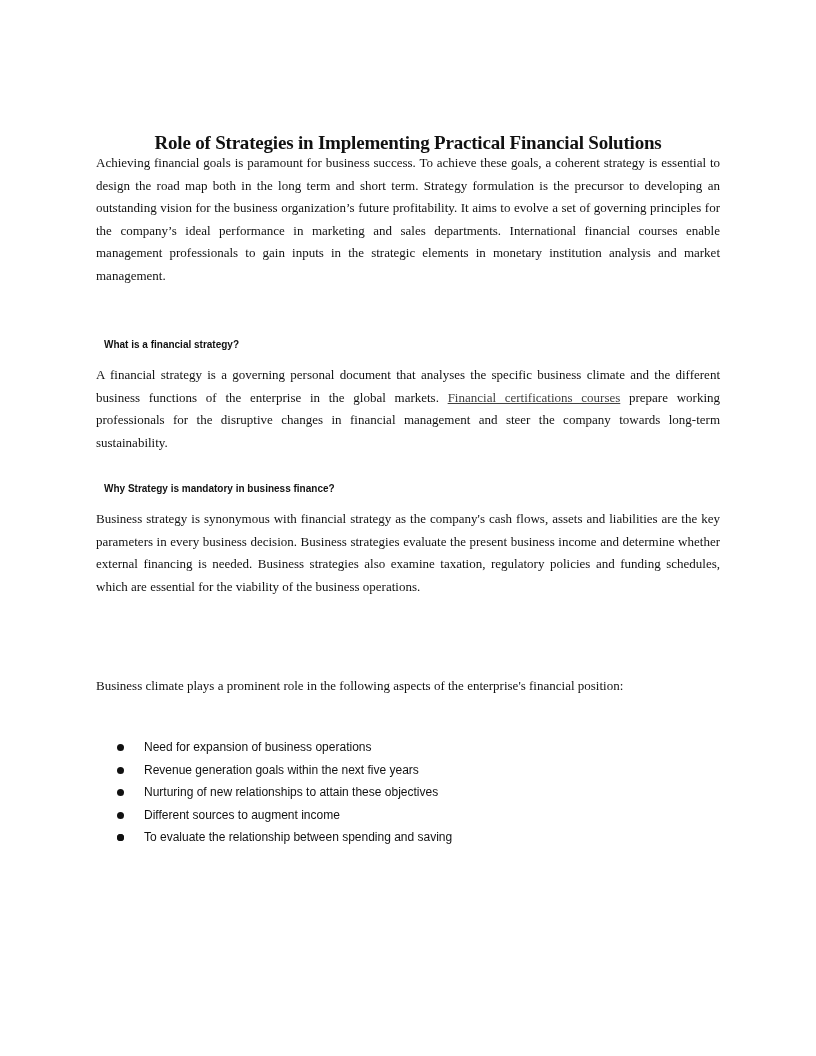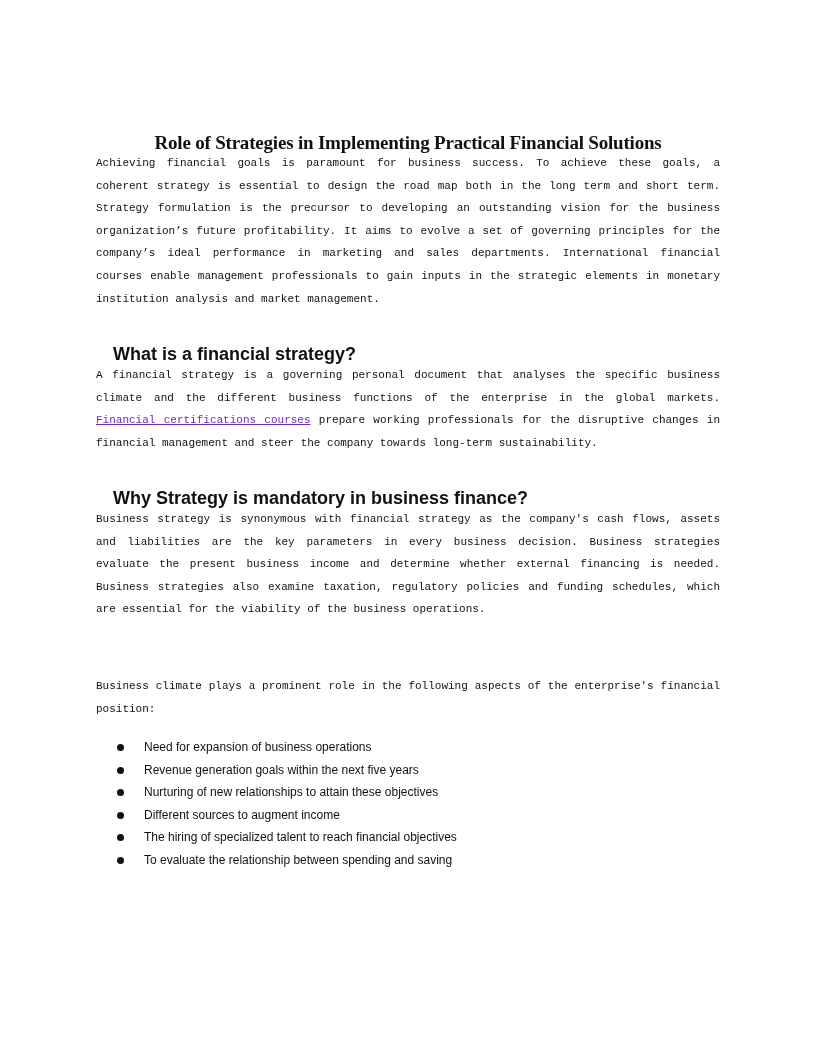--- a/index.html
+++ b/index.html
@@ -32,38 +32,38 @@
       line-height: 24px;
       color: #111111;
       letter-spacing: -0.2px;
       margin-top: 18px;
     }
     .para {
       position: absolute;
       left: 0;
       width: 624px;
       margin: 0;
-      font-family: Liberation Mono, monospace;
-      font-size: 11px;
+      font-family: Liberation Serif, serif;
+      font-size: 13px;
       line-height: 22.6px;
       text-align: justify;
       color: #111111;
     }
     .heading {
       position: absolute;
       left: 0;
-      margin: 17px;
+      margin: 8px;
       font-family: "Liberation Sans", "DejaVu Sans", sans-serif;
       font-weight: bold;
-      font-size: 18px;
+      font-size: 10px;
       line-height: 22px;
       color: #111111;
     }
     .link {
-      color: #6d28d9;
+      color: #404040;
       text-decoration: underline;
       cursor: pointer;
     }
     .bullets {
       position: absolute;
       left: 0;
       top: 736px;
       margin: 0;
       padding: 0;
       list-style: none;
@@ -103,16 +103,16 @@
 
   <p class="para" style="top:508px;">Business strategy is synonymous with financial strategy as the company's cash flows, assets and liabilities are the key parameters in every business decision. Business strategies evaluate the present business income and determine whether external financing is needed. Business strategies also examine taxation, regulatory policies and funding schedules, which are essential for the viability of the business operations.</p>
 
   <p class="para" style="top:675px;">Business climate plays a prominent role in the following aspects of the enterprise's financial position:</p>
 
   <ul class="bullets">
     <li><span class="dot"></span><span>Need for expansion of business operations</span></li>
     <li><span class="dot"></span><span>Revenue generation goals within the next five years</span></li>
     <li><span class="dot"></span><span>Nurturing of new relationships to attain these objectives</span></li>
     <li><span class="dot"></span><span>Different sources to augment income</span></li>
-    <li><span class="dot"></span><span>The hiring of specialized talent to reach financial objectives</span></li>
+    <li><span class="dot"></span></li>
     <li><span class="dot"></span><span>To evaluate the relationship between spending and saving</span></li>
   </ul>
 </div>
 
 </body></html>

